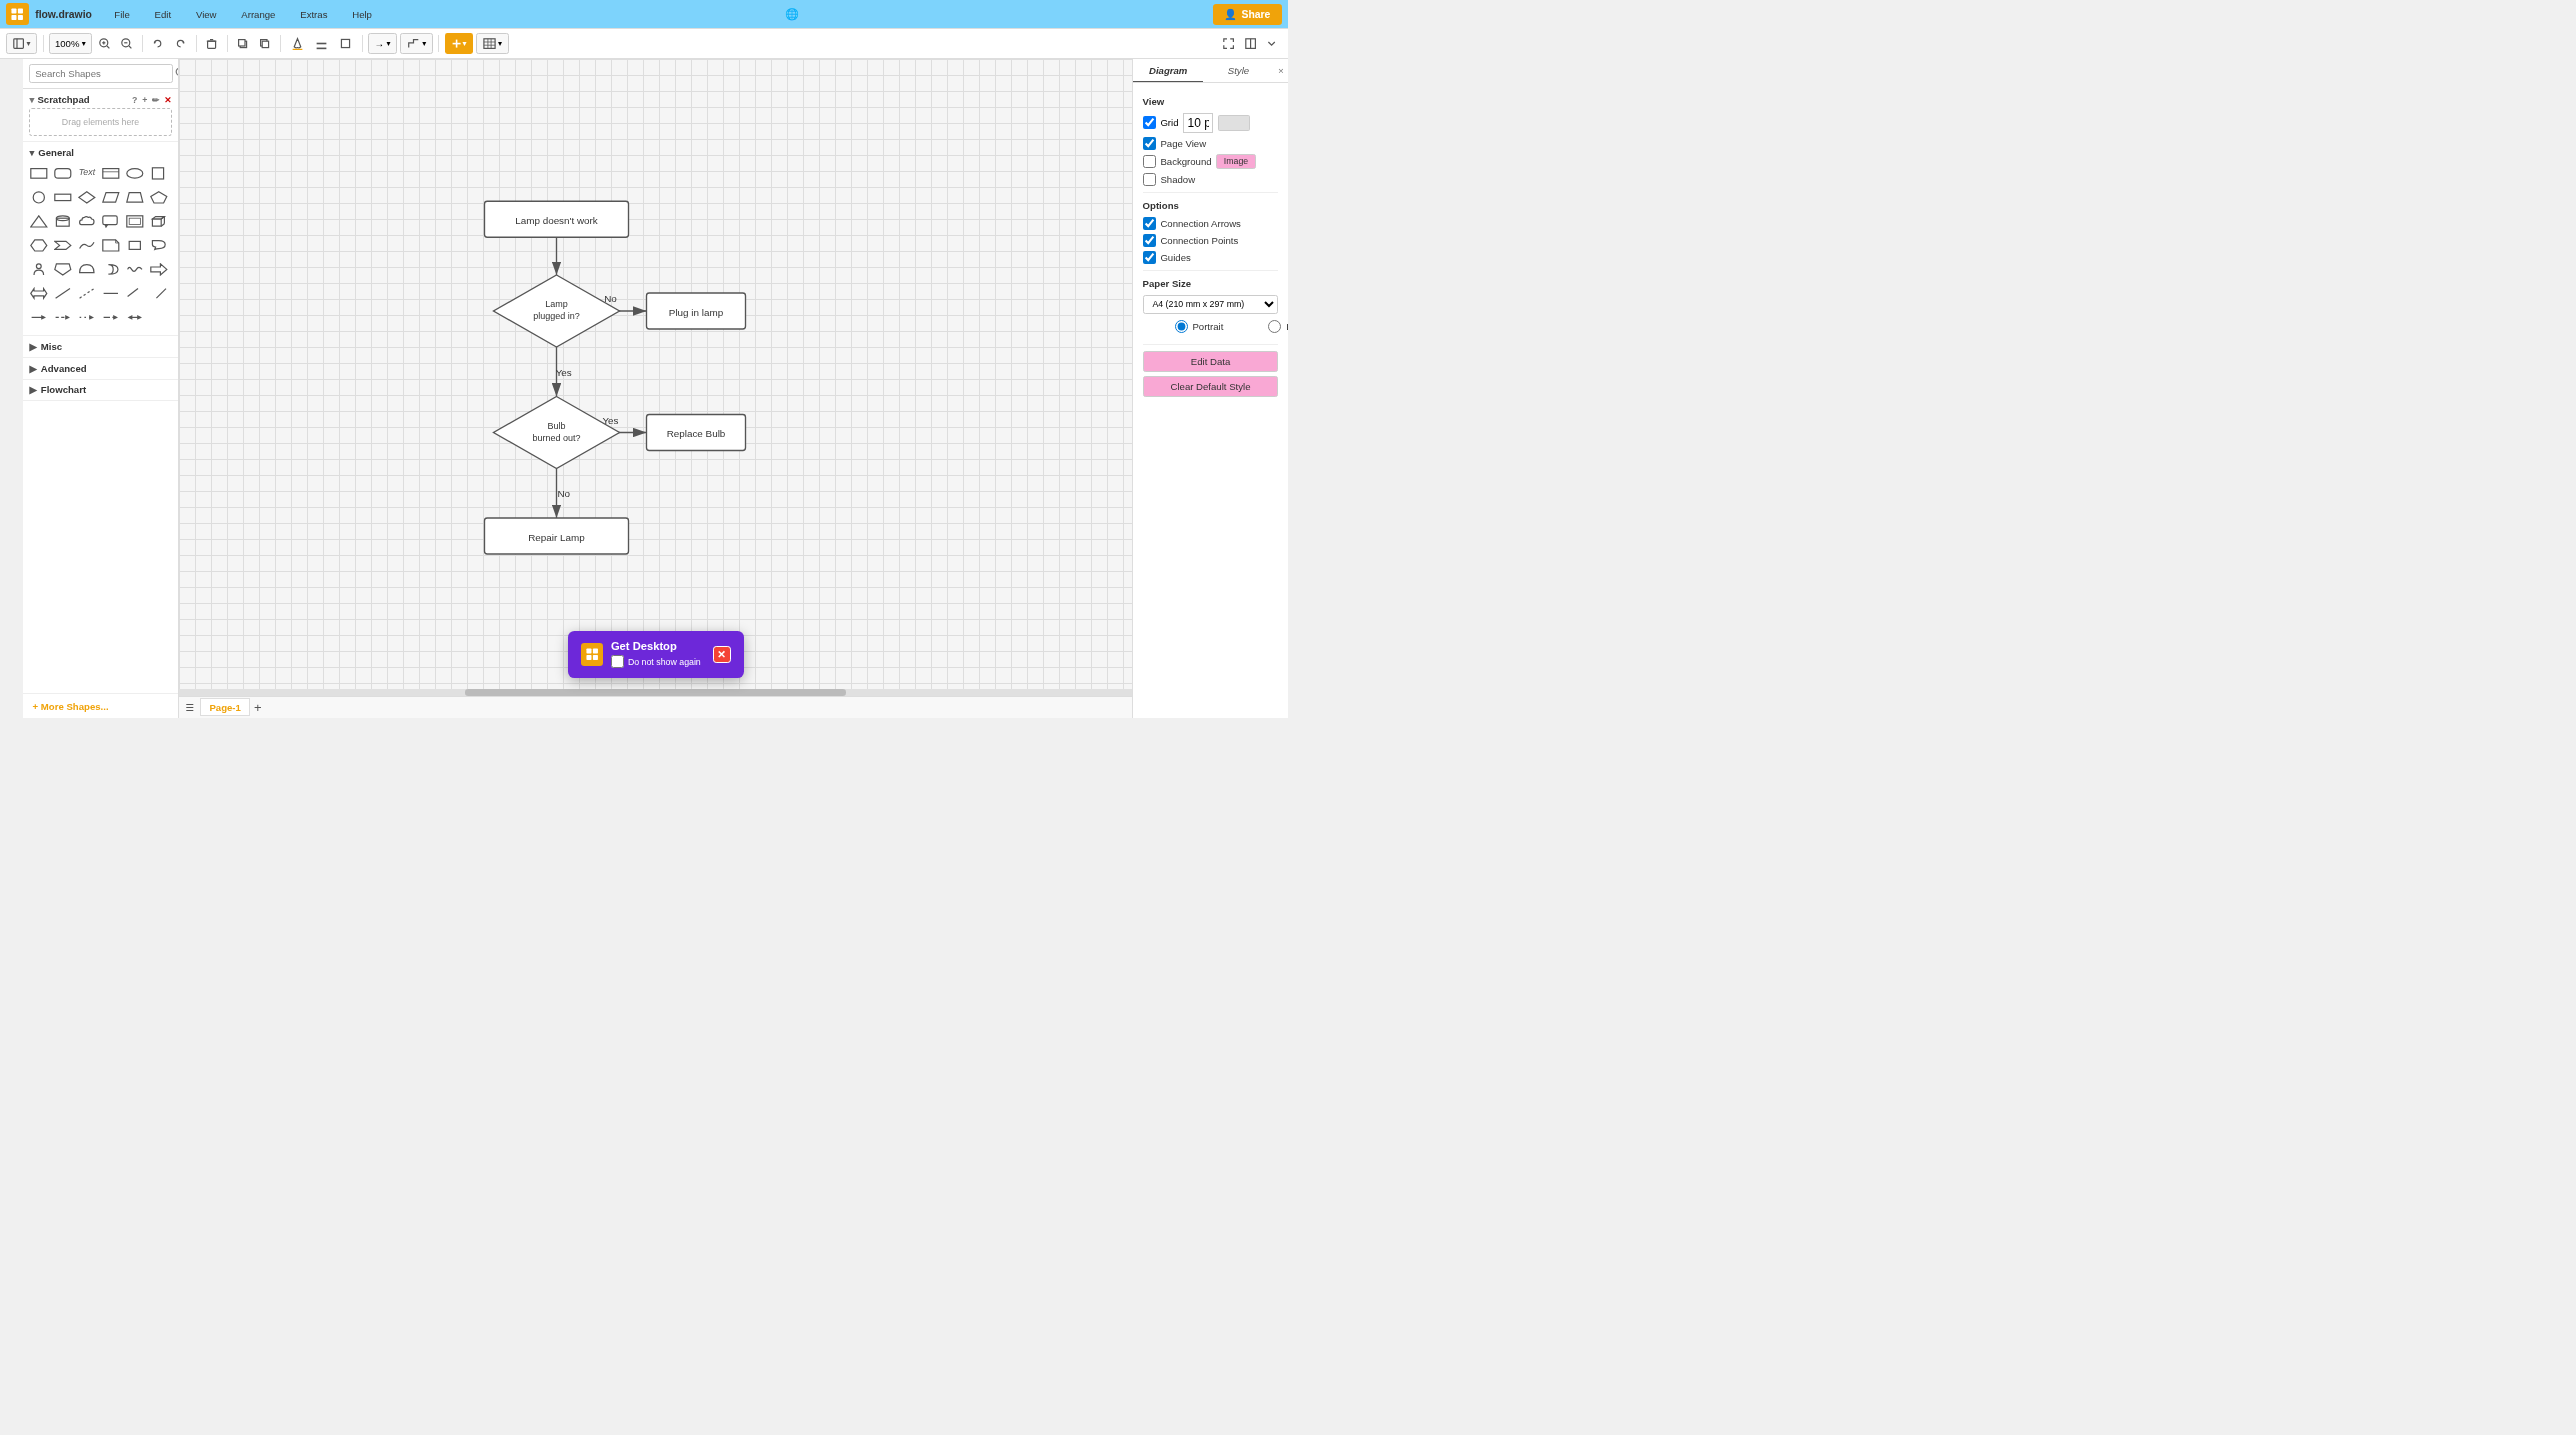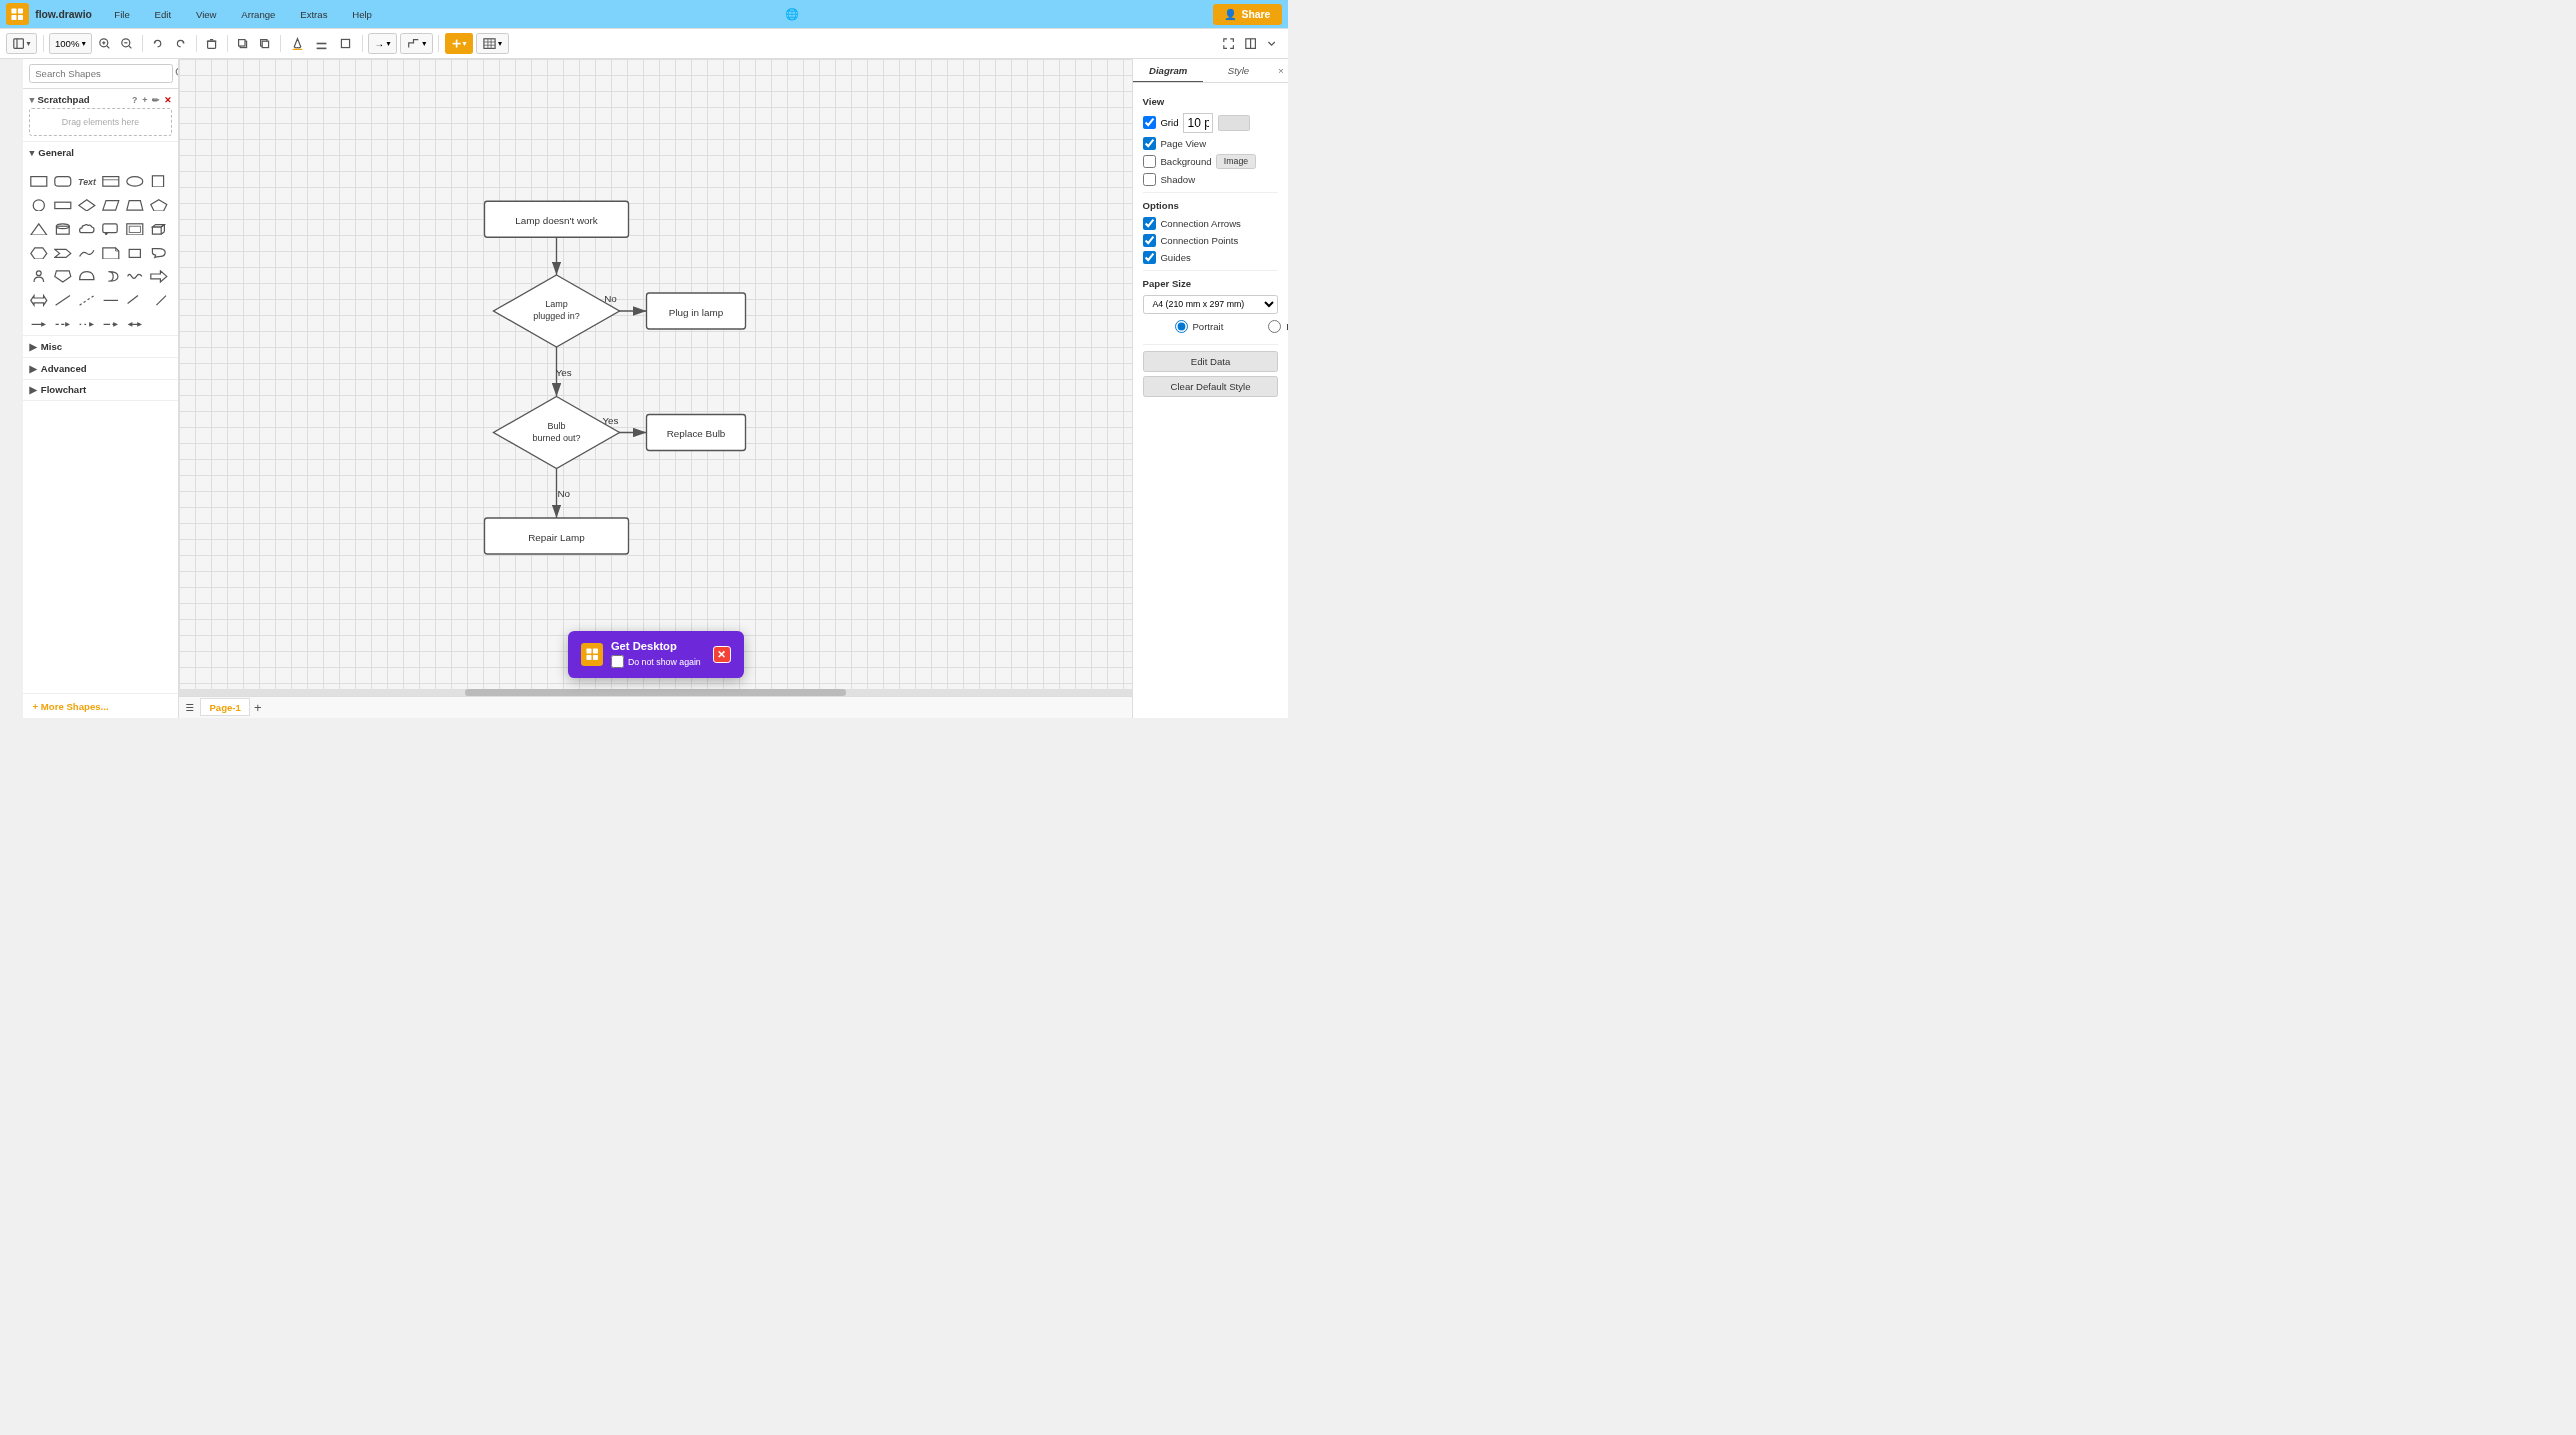--- a/index.html
+++ b/index.html
@@ -38,21 +38,21 @@
     .section-header .arrow { margin-right: 3.2px; color: #777; }
     .scratchpad-actions { display: flex; gap: 4.8px; margin-left: auto; }
     .scratchpad-actions span { cursor: pointer; color: #777; font-size: 8.8px; }
     #scratchpad-drop { border: 0.8px dashed #bbb; border-radius: 3.2px; padding: 8px; text-align: center; color: #aaa; font-size: 8.8px; margin-top: 3.2px; }
 
     #shapes-list { overflow-y: auto; flex: 1; }
     .shape-section { border-bottom: 0.8px solid #eee; }
     .shape-section-title { padding: 4.8px 6.4px; font-weight: bold; font-size: 9.6px; color: #333; cursor: pointer; display: flex; align-items: center; }
     .shape-section-title .arrow { margin-right: 4px; color: #555; }
     .shapes-grid { display: flex; flex-wrap: wrap; padding: 3.2px 4.8px; gap: 1.6px; }
-    .shape-item { width: 22.4px; height: 22.4px; display: flex; align-items: flex-end; justify-content: center; cursor: pointer; border-radius: 1.6px; border: 0.8px solid transparent; font-weight: bold; }
+    .shape-item { width: 22.4px; height: 22.4px; display: flex; align-items: flex-start; justify-content: center; cursor: pointer; border-radius: 1.6px; border: 0.8px solid transparent; }
     .shape-item svg { max-width: 17.6px; max-height: 17.6px; }
 
     #more-shapes { padding: 6.4px 9.6px; color: #f0a30a; font-weight: bold; font-size: 9.6px; cursor: pointer; border-top: 0.8px solid #eee; }
 
     
     #canvas-area { flex: 1; position: relative; overflow: hidden; background: #f5f5f5; }
     #canvas { width: 100%; height: 100%; background-image: 
       linear-gradient(to right, #ddd 0.8px, transparent 0.8px),
       linear-gradient(to bottom, #ddd 0.8px, transparent 0.8px);
       background-size: 16px 16px;
@@ -84,21 +84,21 @@
     .grid-value { border: 0.8px solid #ccc; border-radius: 0; padding: 1.6px 3.2px; font-size: 12px; width: 34px; }
     .color-box { width: 32px; height: 16px; background: #e0e0e0; border: 0.8px solid #ccc; border-radius: 1.6px; }
     
     .panel-sep { border: none; border-top: 0.8px solid #eee; margin: 6.4px 0; }
     
     .select-dropdown { border: 0.8px solid #ccc; border-radius: 2.4px; padding: 2.4px 4.8px; font-size: 8.8px; width: 100%; background: #fff; }
     
     .radio-row { display: flex; align-items: center; gap: 4.8px; margin-bottom: 4px; font-size: 9.6px; color: #333; padding-left: 32px; }
     .radio-row input[type=radio] { accent-color: #0078d4; }
     
-    .action-btn { width: 100%; border: 0.8px solid #ccc; background: #e5e5e5; border-radius: 2.4px; padding: 4px; font-size: 9.6px; cursor: pointer; margin-bottom: 4px; text-align: center; color: #333; }
+    .action-btn { width: 100%; border: 0.8px solid #ccc; background: #f9a8d4; border-radius: 2.4px; padding: 4px; font-size: 9.6px; cursor: pointer; margin-bottom: 4px; text-align: center; color: #333; }
 
     
     #toast { position: absolute; bottom: 40px; left: 50%; transform: translateX(-50%); background: #6d28d9; color: #fff; border-radius: 6.4px; padding: 9.6px 13px; display: flex; align-items: center; gap: 8px; font-size: 10.4px; min-width: 176px; box-shadow: 0 3.2px 13px rgba(0,0,0,0.3); }
     #toast-logo { width: 22.4px; height: 22.4px; background: #f0a30a; border-radius: 3.2px; display: flex; align-items: center; justify-content: center; flex-shrink: 0; }
     #toast-close { width: 17.6px; height: 17.6px; background: #f44336; border: 1.6px solid #fff; border-radius: 3.2px; display: flex; align-items: center; justify-content: center; cursor: pointer; color: #fff; font-size: 10.4px; font-weight: bold; flex-shrink: 0; }
     #toast-text { flex: 1; }
     #toast-title { font-weight: bold; font-size: 11.2px; }
     #toast-checkbox { display: flex; align-items: center; gap: 4px; font-size: 8.8px; margin-top: 3.2px; }
     #toast-checkbox input { accent-color: #fff; }
 

